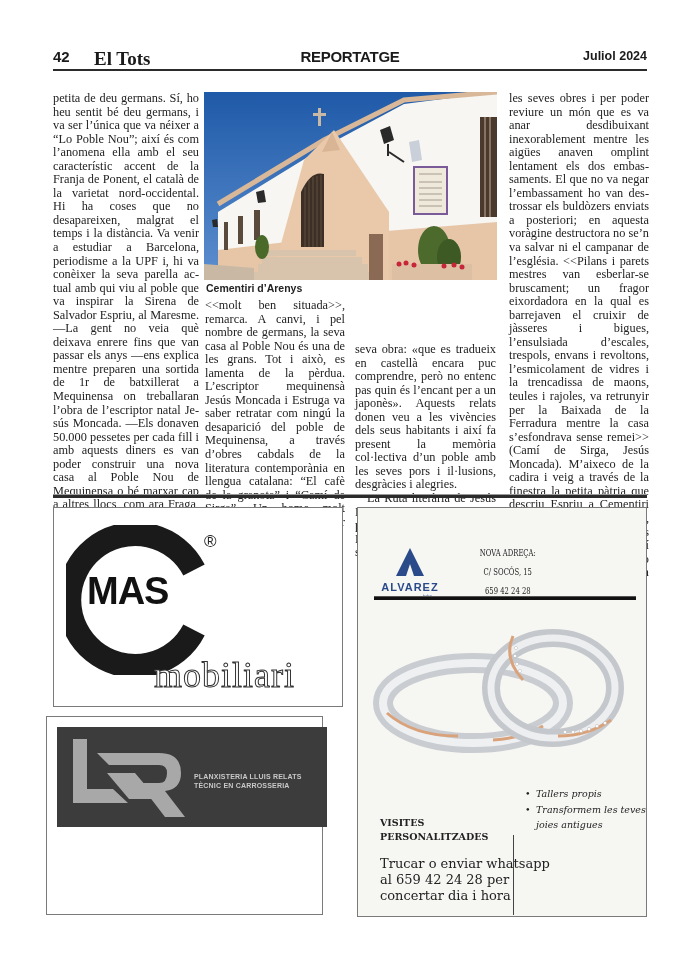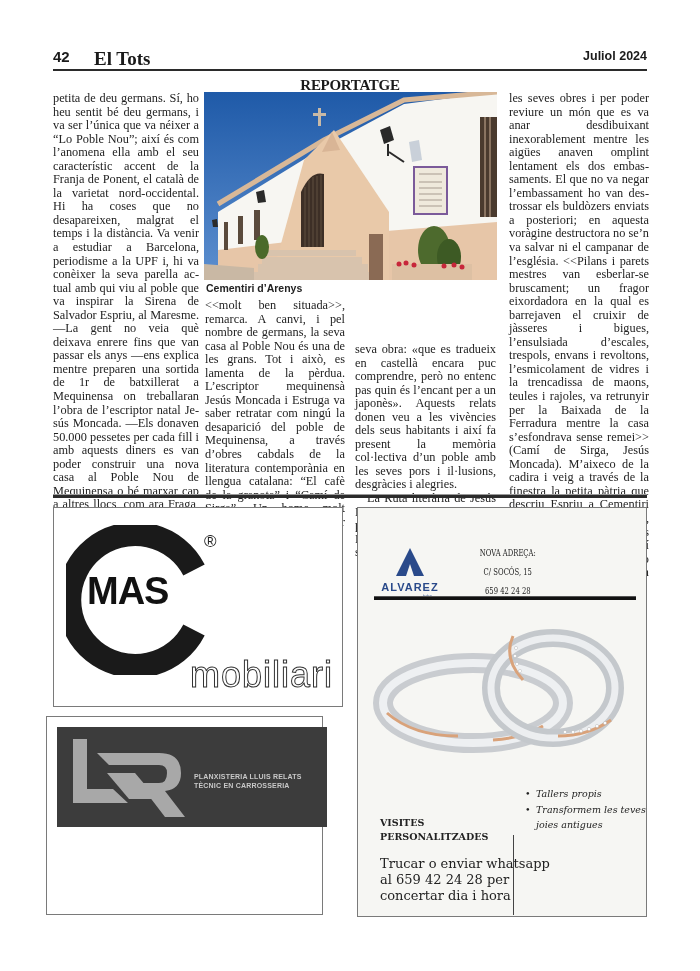--- a/index.html
+++ b/index.html
@@ -1,21 +1,21 @@
 <!DOCTYPE html>
 <html><head>
 <meta charset="utf-8">
 <style>
   html, body { margin: 0; padding: 0; background: #ffffff; }
   body { width: 700px; height: 971px; position: relative; overflow: hidden; font-family: "Liberation Serif", serif; color: #1a1a1a; }
 
   .header { position: absolute; left: 53px; top: 48px; width: 594px; height: 22px; }
   .header .num { position: absolute; left: 0; top: 0; font-family: "Liberation Sans", sans-serif; font-weight: bold; font-size: 15px; letter-spacing: -0.2px; }
   .header .pub { position: absolute; left: 28px; top: 0; font-family: Liberation Serif, serif; font-weight: bold; font-size: 19px; margin-left: 13px; }
-  .header .section { position: absolute; left: 0; right: 0; top: 0; text-align: center; font-family: Liberation Serif, serif; font-weight: bold; font-size: 15px; letter-spacing: -0.3px; margin-top: 29px; }
+  .header .section { position: absolute; left: 0; right: 0; top: 0; text-align: center; font-family: Liberation Sans, sans-serif; font-weight: bold; font-size: 15px; letter-spacing: -0.3px; }
   .header .date { position: absolute; right: 0; top: 1px; font-family: "Liberation Sans", sans-serif; font-weight: bold; font-size: 12.5px; }
   .header-rule { position: absolute; left: 53px; top: 69px; width: 594px; height: 2px; background: #2b2b2b; }
 
   .col { position: absolute; top: 92px; font-size: 12.3px; line-height: 13.55px; text-align: justify; color: #222; hyphens: manual; }
   .col p { margin: 0; }
   .col1 { left: 53px; width: 146px; }
   .col2 { left: 205px; top: 299px; width: 140px; }
   .col3 { left: 355px; top: 299px; width: 141px; margin-top: 44px; }
   .col4 { left: 509px; width: 140px; }
   .indent { text-indent: 12px; }
@@ -27,21 +27,21 @@
   .bottom-rule { position: absolute; left: 53px; top: 494px; width: 594px; height: 3px; background: #2b2b2b; border-top: 1px solid #999; }
 
   .ad { position: absolute; border: 1px solid #7a7a7a; background: #fff; box-sizing: border-box; }
   .ad-mas { left: 53px; top: 507px; width: 290px; height: 200px; }
   .ad-lr { left: 46px; top: 716px; width: 277px; height: 199px; }
   .ad-alv { left: 357px; top: 507px; width: 290px; height: 410px; background: #f6f6f3; }
 
   .mas-logo { position: absolute; left: 12px; top: 17px; }
   .mas-reg { position: absolute; left: 150px; top: 24px; font-family: "Liberation Sans", sans-serif; font-size: 17px; color: #222; }
   .mas-text { position: absolute; left: 33px; top: 62px; font-family: "Liberation Sans", sans-serif; font-weight: bold; font-size: 38px; color: #111; letter-spacing: -1px; text-align: right; }
-  .mas-mob { position: absolute; left: 100px; top: 146px; font-family: Liberation Sans, sans-serif; font-size: 36px; color: #fff; -webkit-text-stroke: 1px #333; letter-spacing: 1px; margin-left: 36px; }
+  .mas-mob { position: absolute; left: 100px; top: 146px; font-family: Liberation Serif, serif; font-size: 36px; color: #fff; -webkit-text-stroke: 1px #333; letter-spacing: 1px; }
 
   .lr-banner { position: absolute; left: 10px; top: 10px; width: 270px; height: 100px; background: #3c3c3c; }
   .lr-banner svg { position: absolute; left: 16px; top: 12px; }
   .lr-t1, .lr-t2 { position: absolute; left: 137px; font-family: "Liberation Sans", sans-serif; font-weight: bold; font-size: 7px; color: #c8c8c8; letter-spacing: 0.2px; }
   .lr-t1 { top: 46px; }
   .lr-t2 { top: 55px; }
   .lr-info { position: absolute; left: 14px; top: 130px; font-family: "Liberation Serif", serif; font-size: 13px; line-height: 16.5px; color: #222; }
 
   .alv-logo { position: absolute; left: 22px; top: 40px; width: 60px; text-align: center; }
   .alv-name { font-family: "Liberation Sans", sans-serif; font-weight: bold; font-size: 11px; color: #2a4a8a; letter-spacing: 1px; margin-top: 1px; }

